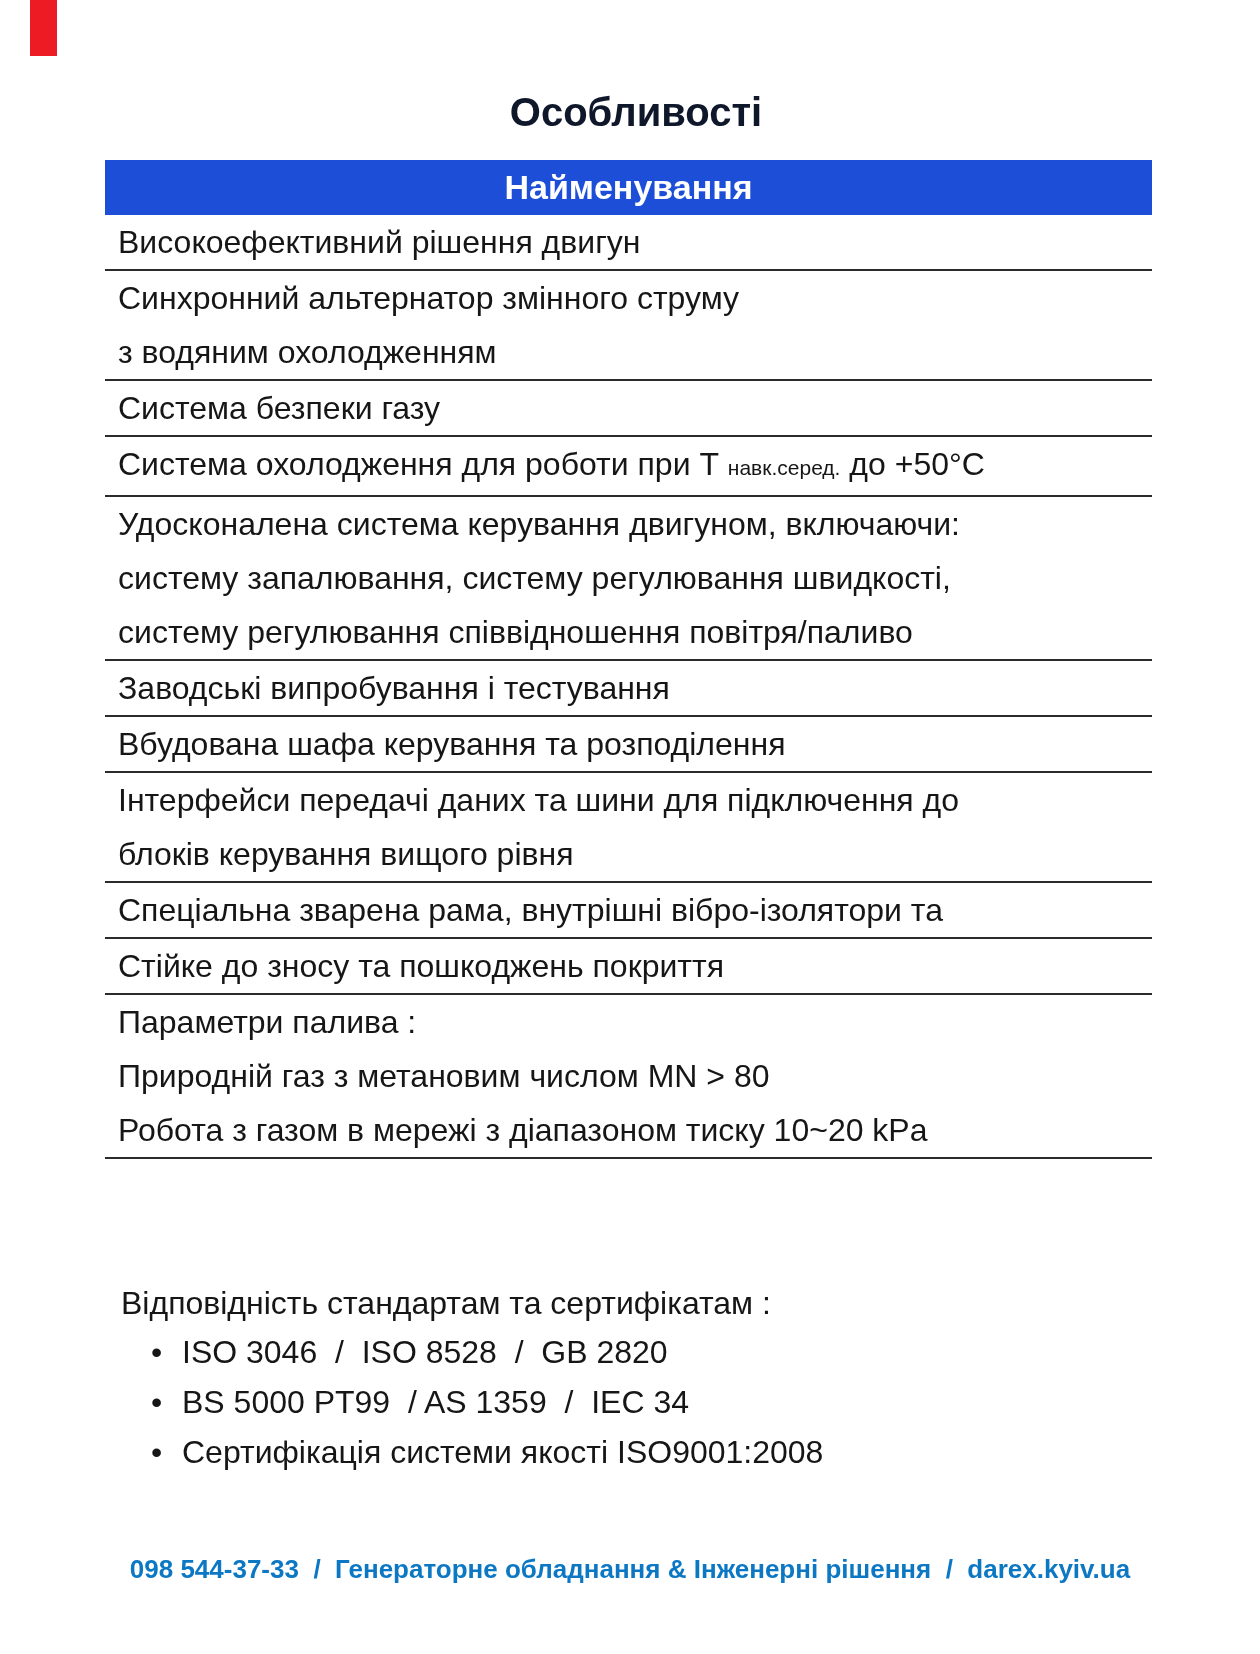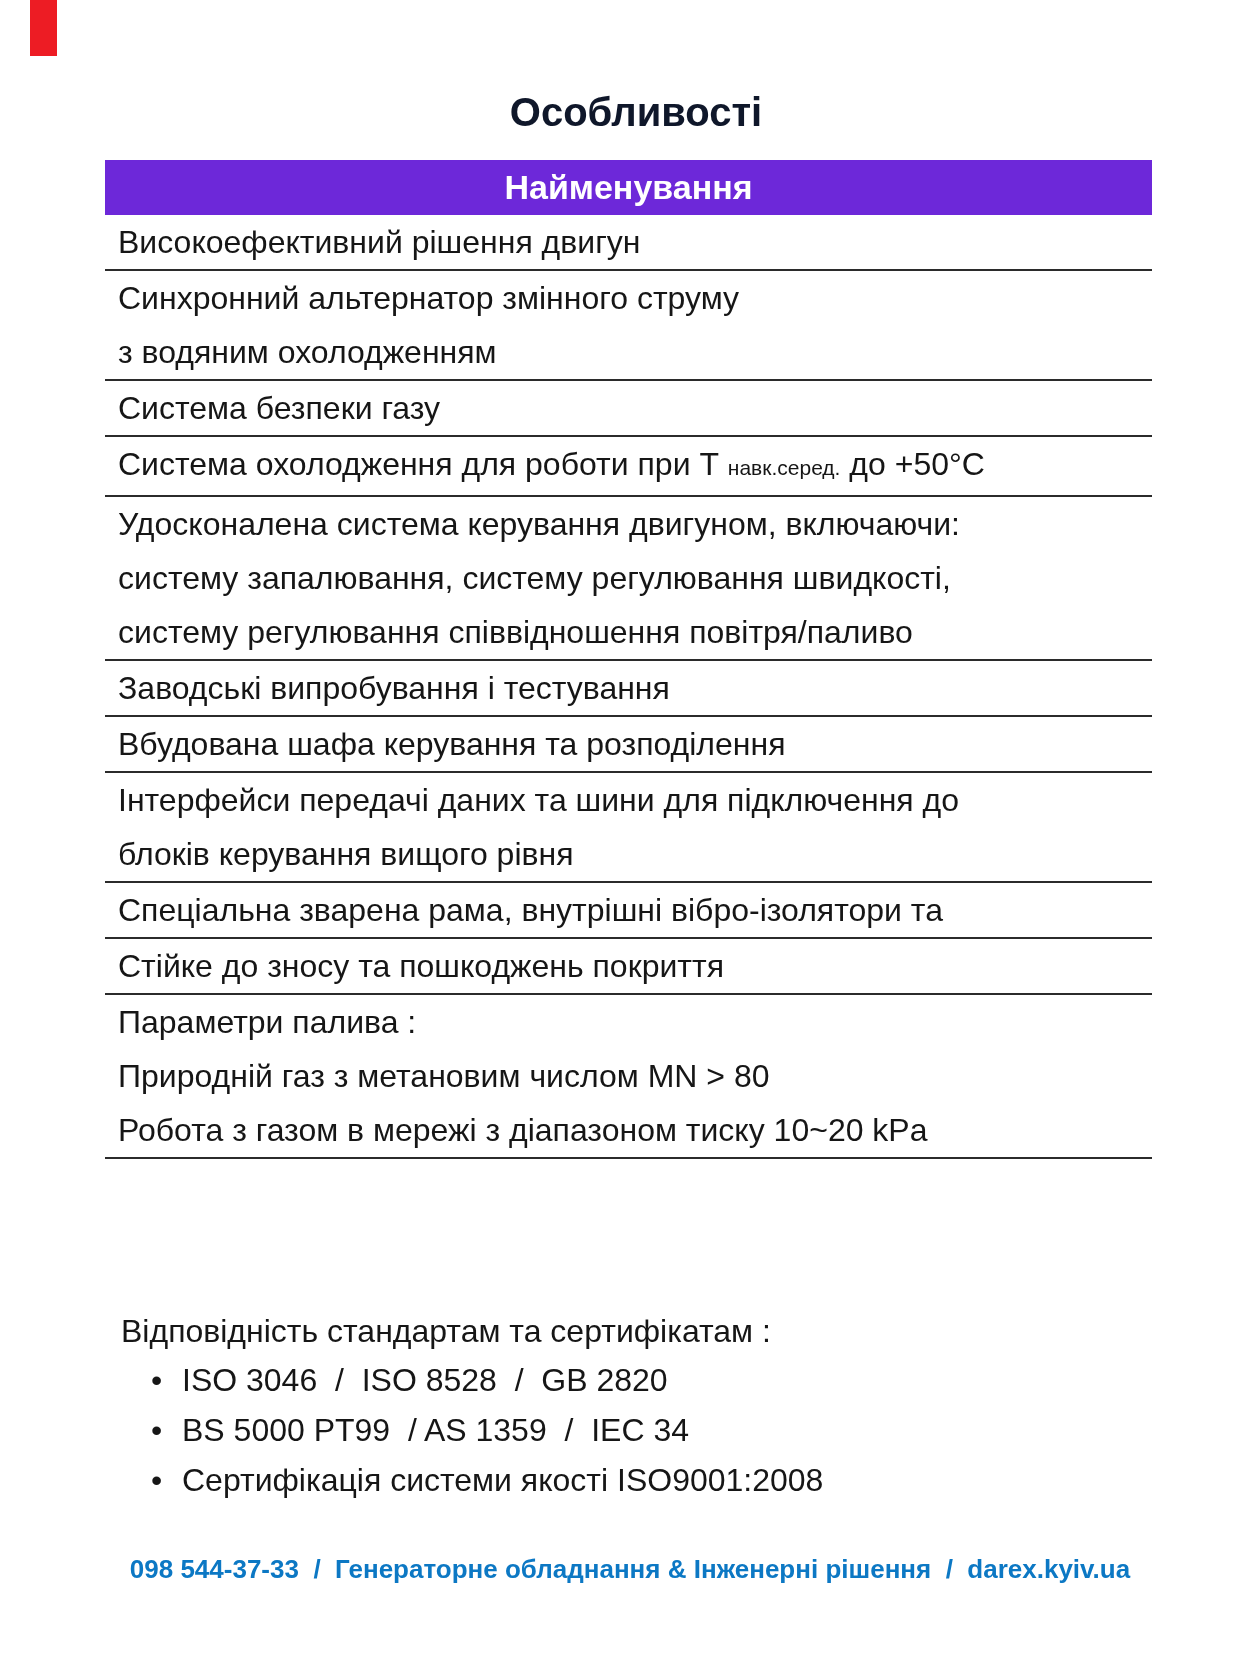--- a/index.html
+++ b/index.html
@@ -65,21 +65,20 @@
   .trow .sub {
     font-size: 21px;
   }
 
   .standards {
     position: absolute;
     left: 121px;
     top: 1283px;
     width: 1030px;
     font-size: 32px;
-    margin-top: 28px;
   }
 
   .standards-heading {
     line-height: 40px;
     white-space: pre-wrap;
   }
 
   .bullet-list {
     margin: 4px 0 0 0;
     padding: 0;
@@ -113,21 +112,21 @@
   }
 </style>
 </head>
 <body>
 
 <div class="corner-mark" style="background: rgb(237, 28, 36);"></div>
 
 <div class="page-title">Особливості</div>
 
 <div class="features-table">
-  <div class="table-header" style="background: #6d28d9; text-align: center;">Найменування</div>
+  <div class="table-header" style="background: #1d4ed8; text-align: center;">Найменування</div>
   <div id="table-body">
       <div class="trow"><div><span>Високоефективний рішення двигун</span></div></div>
       <div class="trow"><div><span>Синхронний альтернатор змінного струму</span></div><div><span>з водяним охолодженням</span></div></div>
       <div class="trow"><div><span>Система безпеки газу</span></div></div>
       <div class="trow"><div><span>Система охолодження для роботи при Т </span><span class="sub">навк.серед.</span><span> до +50°C</span></div></div>
       <div class="trow"><div><span>Удосконалена система керування двигуном, включаючи:</span></div><div><span>систему запалювання, систему регулювання швидкості,</span></div><div><span>систему регулювання співвідношення повітря/паливо</span></div></div>
       <div class="trow"><div><span>Заводські випробування і тестування</span></div></div>
       <div class="trow"><div><span>Вбудована шафа керування та розподілення</span></div></div>
       <div class="trow"><div><span>Інтерфейси передачі даних та шини для підключення до</span></div><div><span>блоків керування вищого рівня</span></div></div>
       <div class="trow"><div><span>Спеціальна зварена рама, внутрішні вібро-ізолятори та</span></div></div>

